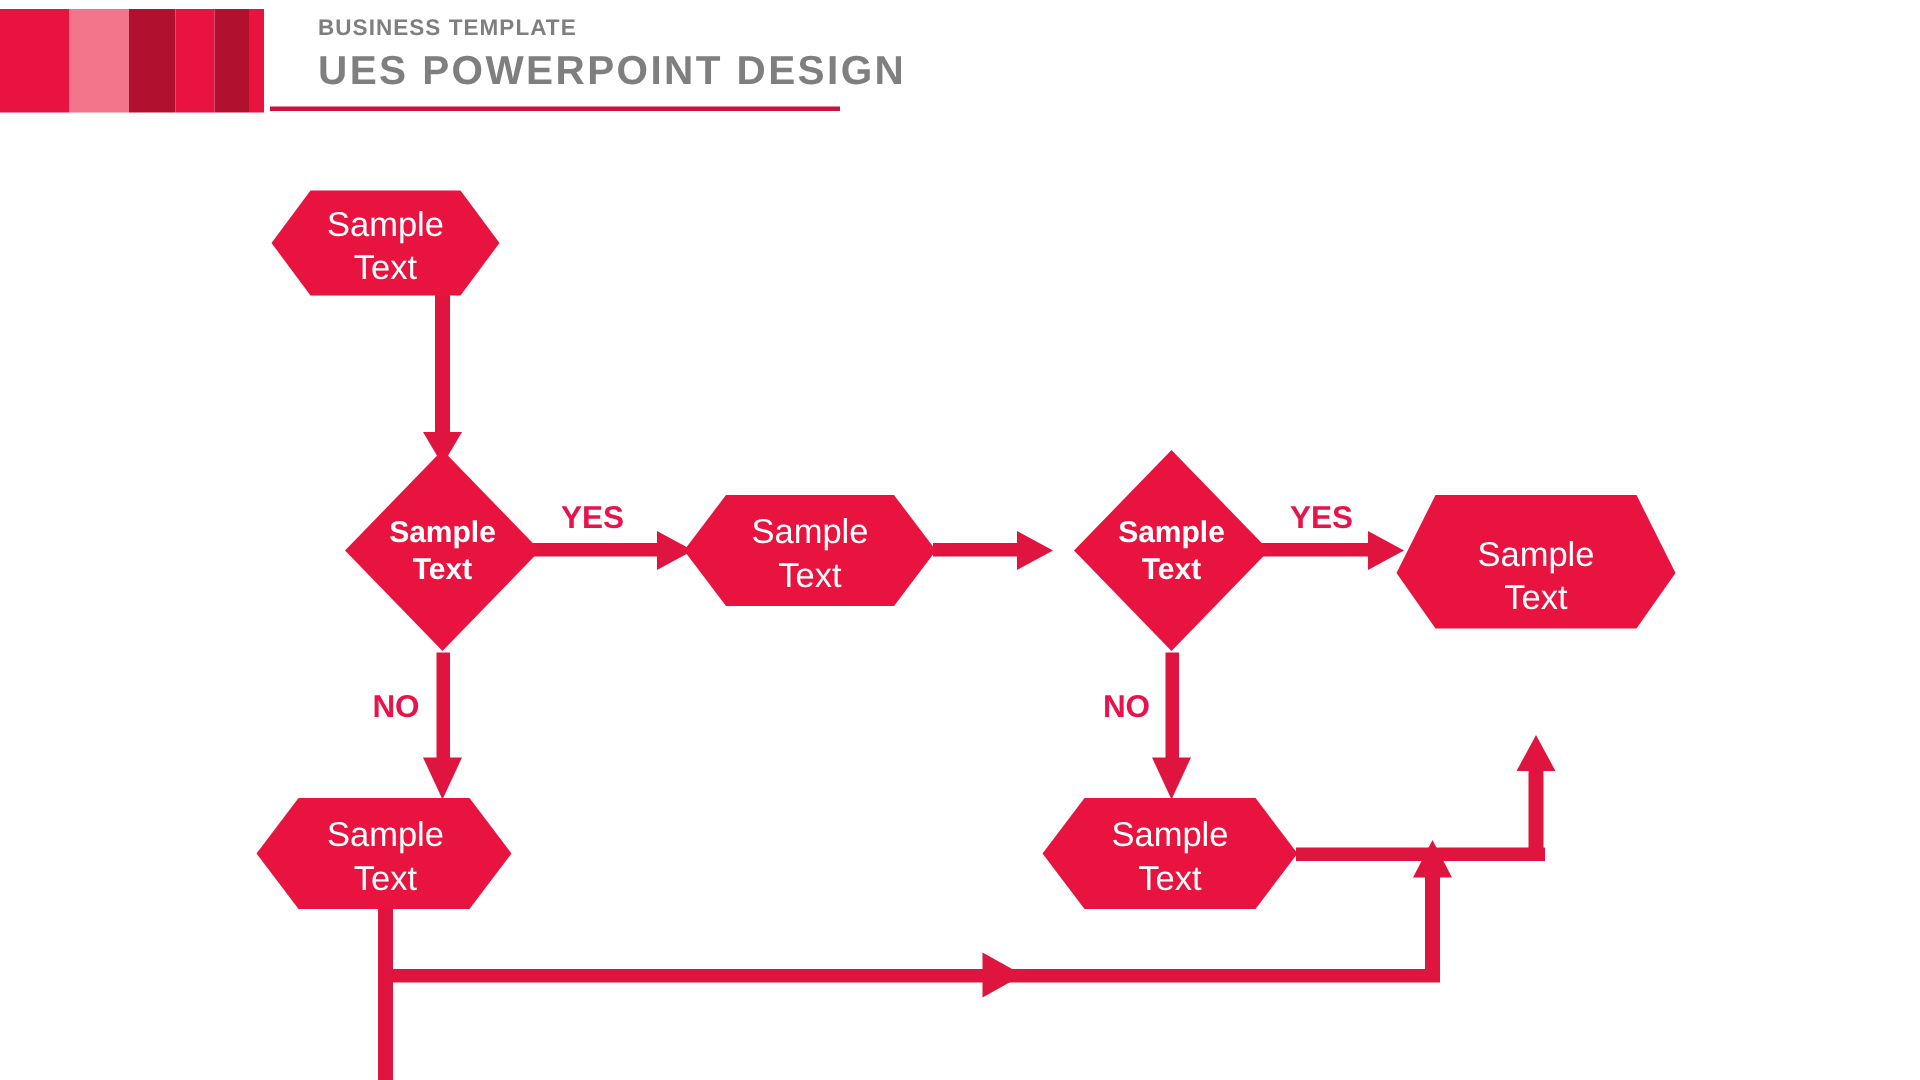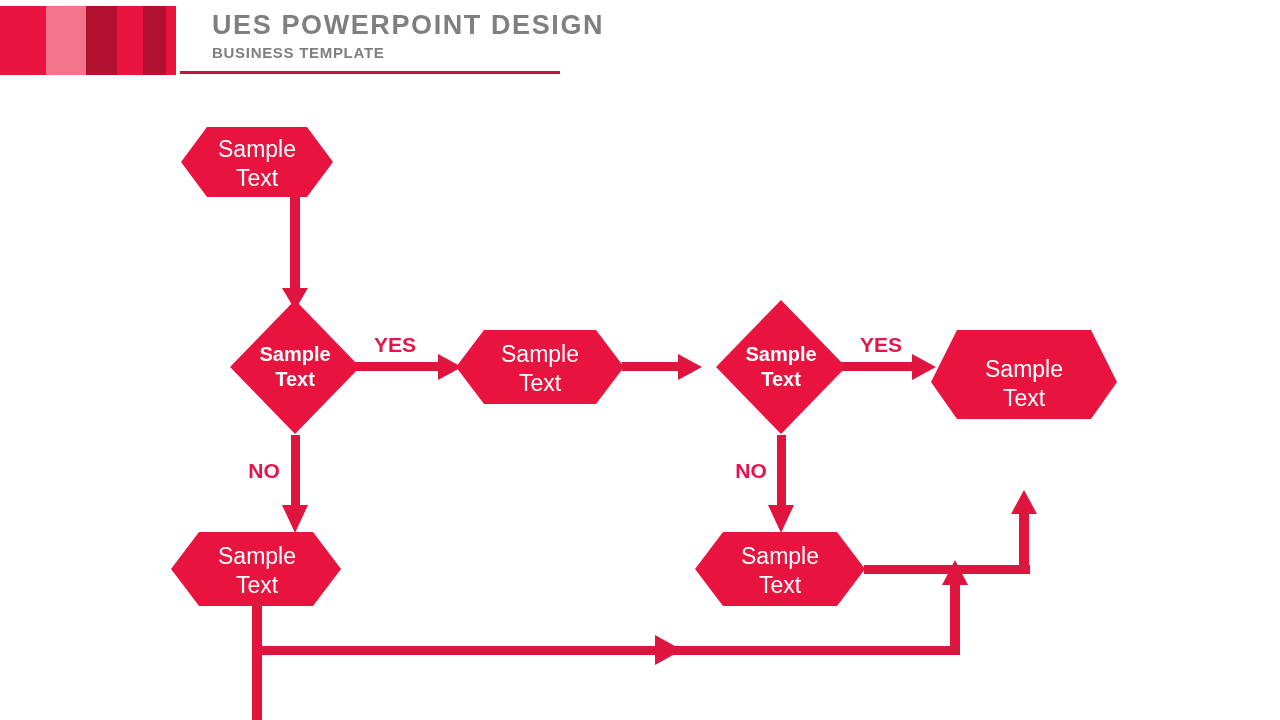--- a/index.html
+++ b/index.html
@@ -94,22 +94,22 @@
   <div id="stripes">
       <div class="stripe" style="width: 46px; background: rgb(232, 20, 63);"></div>
       <div class="stripe" style="width: 40px; background: rgb(242, 117, 140);"></div>
       <div class="stripe" style="width: 31px; background: rgb(177, 16, 46);"></div>
       <div class="stripe" style="width: 26px; background: rgb(232, 20, 63);"></div>
       <div class="stripe" style="width: 23px; background: rgb(177, 16, 46);"></div>
       <div class="stripe" style="width: 10px; background: rgb(232, 20, 63);"></div>
     </div>
 
   <div id="header-text">
+    <div id="subtitle">BUSINESS TEMPLATE</div>
     <div id="title">UES POWERPOINT DESIGN</div>
-    <div id="subtitle">BUSINESS TEMPLATE</div>
   </div>
 
   <div id="header-rule"></div>
 </div>
 
 <div id="diagram">
   <svg width="1280" height="630" viewBox="0 0 1280 630" xmlns="http://www.w3.org/2000/svg">
 
     <g fill="#e0153f" stroke="none">
 

